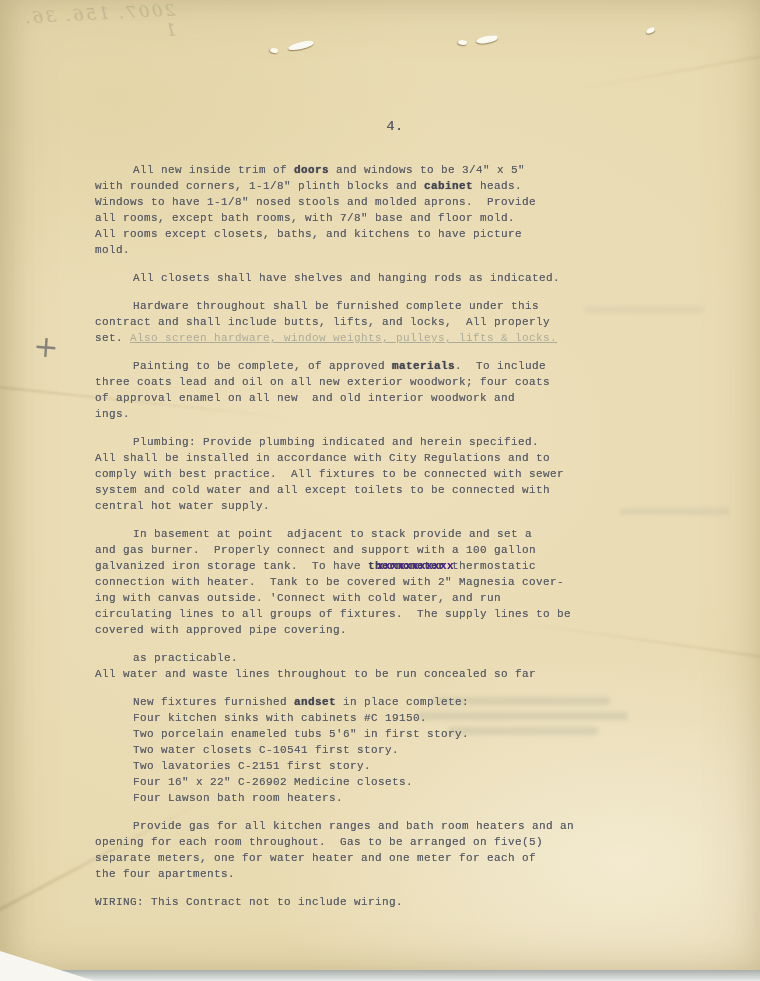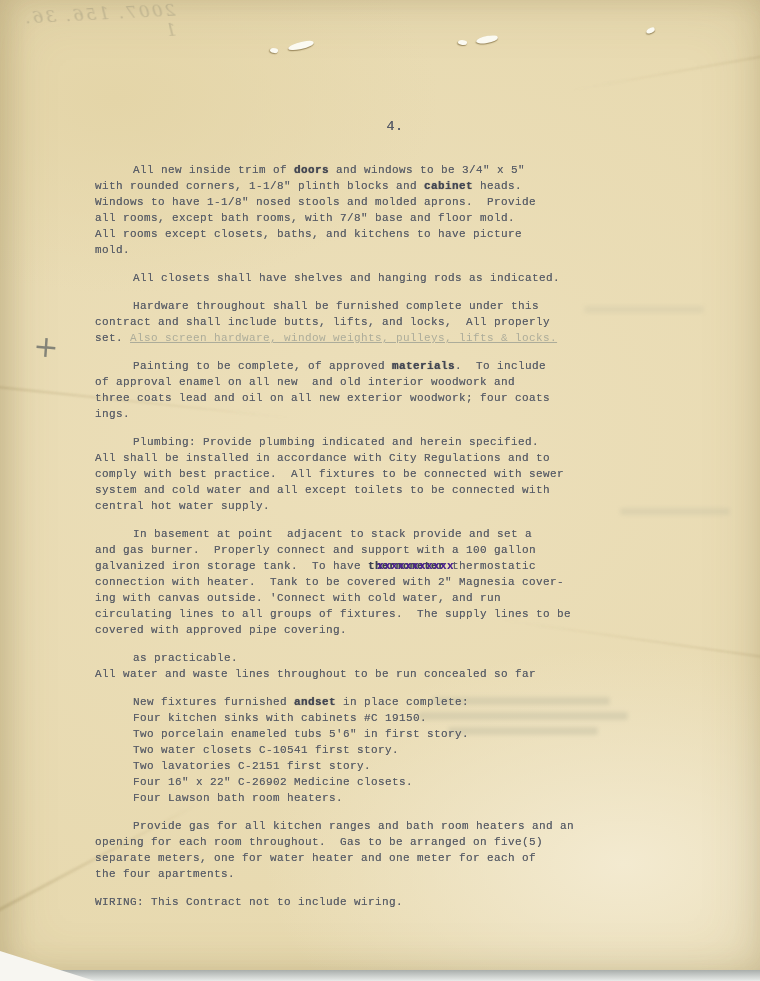--- a/index.html
+++ b/index.html
@@ -122,22 +122,22 @@
     <div class="para indent-first">
       <div class="line">All closets shall have shelves and hanging rods as indicated.</div>
     </div>
     <div class="para indent-first">
       <div class="line">Hardware throughout shall be furnished complete under this</div>
       <div class="line">contract and shall include butts, lifts, and locks,  All properly</div>
       <div class="line"><span>set. </span><span class="seg-faded">Also screen hardware, window weights, pulleys, lifts &amp; locks.</span></div>
     </div>
     <div class="para indent-first">
       <div class="line"><span>Painting to be complete, of approved </span><span class="seg-dark">materials</span><span>.  To include</span></div>
+      <div class="line">three coats lead and oil on all new exterior woodwork; four coats</div>
       <div class="line">of approval enamel on all new  and old interior woodwork and</div>
-      <div class="line">three coats lead and oil on all new exterior woodwork; four coats</div>
       <div class="line">ings.</div>
     </div>
     <div class="para indent-first">
       <div class="line">Plumbing: Provide plumbing indicated and herein specified.</div>
       <div class="line">All shall be installed in accordance with City Regulations and to</div>
       <div class="line">comply with best practice.  All fixtures to be connected with sewer</div>
       <div class="line">system and cold water and all except toilets to be connected with</div>
       <div class="line">central hot water supply.</div>
     </div>
     <div class="para indent-first">

